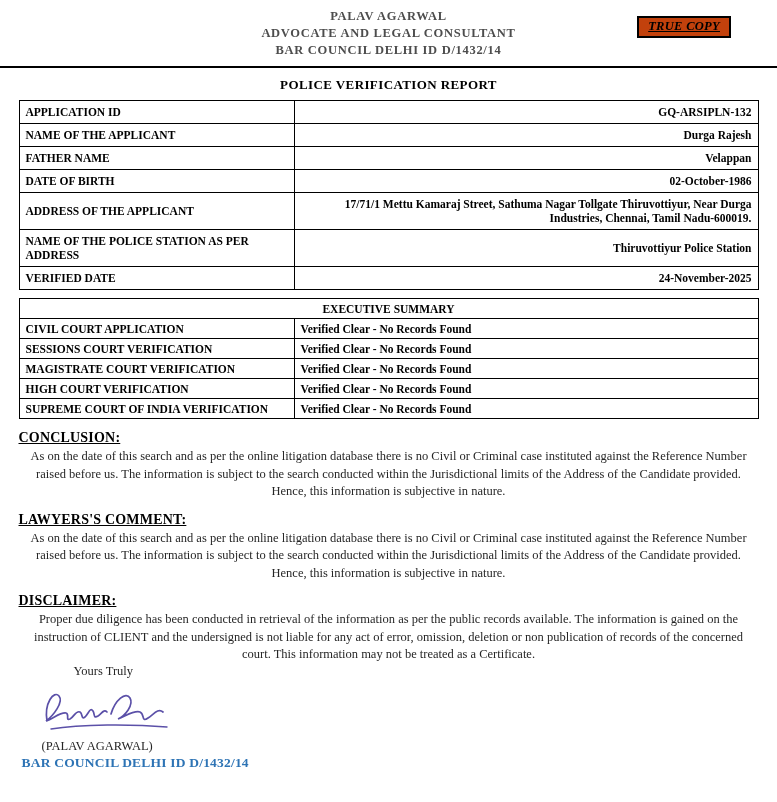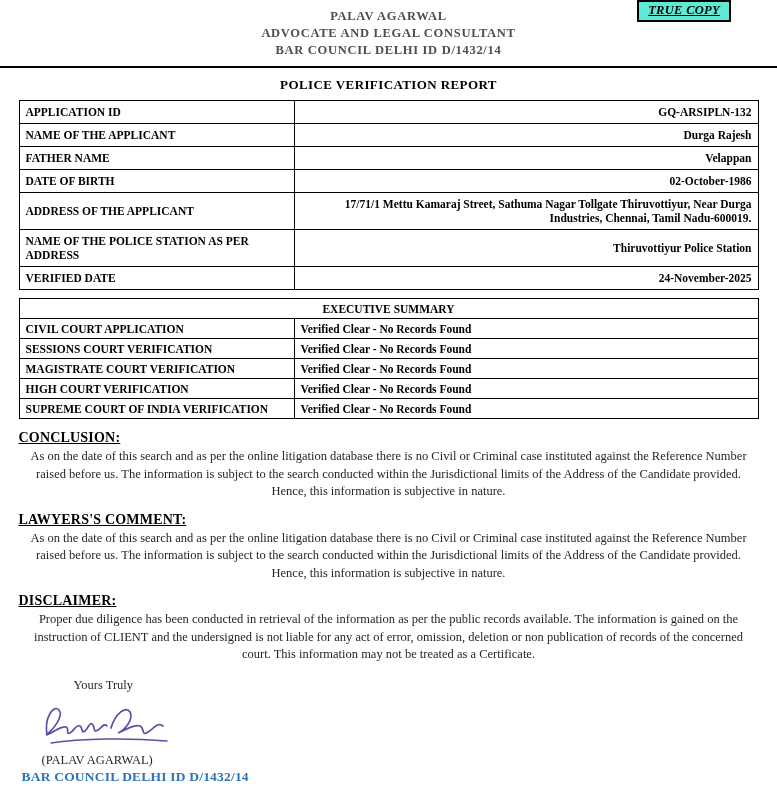--- a/index.html
+++ b/index.html
@@ -7,24 +7,24 @@
   body {
     width:777px; height:802px;
     font-family:"Liberation Serif", serif;
     color:#000;
   }
   .page { position:relative; width:777px; height:802px; overflow:hidden; padding-top:8px; background:#fff; }
 
   
   .letterhead { text-align:center; color:#4d4d4d; font-weight:bold; font-size:12.5px; line-height:17px; letter-spacing:0.7px; }
   .true-copy {
-    position:absolute; top:0; right:46px;
+    position:absolute; top:16px; right:46px;
     border:2px solid #000; padding:1px 9px 2px;
     font-weight:bold; font-style:italic; font-size:12.5px;
-    color:#000; text-decoration:underline; letter-spacing:0.3px; background:#5eead4;
+    color:#000; text-decoration:underline; letter-spacing:0.3px; background:#c2410c;
   }
   .rule { border:none; border-top:2px solid #000; margin-top:7px; }
 
   
   .report-title { text-align:center; font-weight:bold; font-size:13px; margin:9px 0 7px; letter-spacing:0.4px; }
 
   
   table { border-collapse:collapse; width:740px; margin:0 auto; font-size:11.5px; }
   td, th { border:1px solid #000; padding:4px 6px; font-weight:bold; vertical-align:middle; line-height:14px; }
   .details td.lbl { width:275px; text-align:left; }
@@ -34,21 +34,21 @@
   .summary td { padding:2.5px 6px; }
   .summary td.lbl { width:275px; text-align:left; }
   .summary td.val { text-align:left; }
 
   
   .content { width:740px; margin:0 auto; color:#262626; }
   .sec-head { font-weight:bold; text-decoration:underline; font-size:14px; color:#000; margin-top:11px; letter-spacing:0.2px; }
   .section p { font-size:12.5px; line-height:17.5px; margin-top:2px; text-align:center; }
 
   
-  .yours { margin:14px 0 0 55px; font-size:12.5px; color:#262626; }
+  .yours { margin:0 0 0 55px; font-size:12.5px; color:#262626; }
   .signature-wrap { margin:4px 0 0 18px; height:56px; }
   .signatory { margin-left:23px; font-size:12.5px; color:#262626; }
   .bar-blue { margin-left:3px; margin-top:1px; color:#2e74b5; font-weight:bold; font-size:13.5px; letter-spacing:0.2px; }
 </style>
 </head>
 <body>
 
 <div class="page">
 
   <div class="letterhead">

